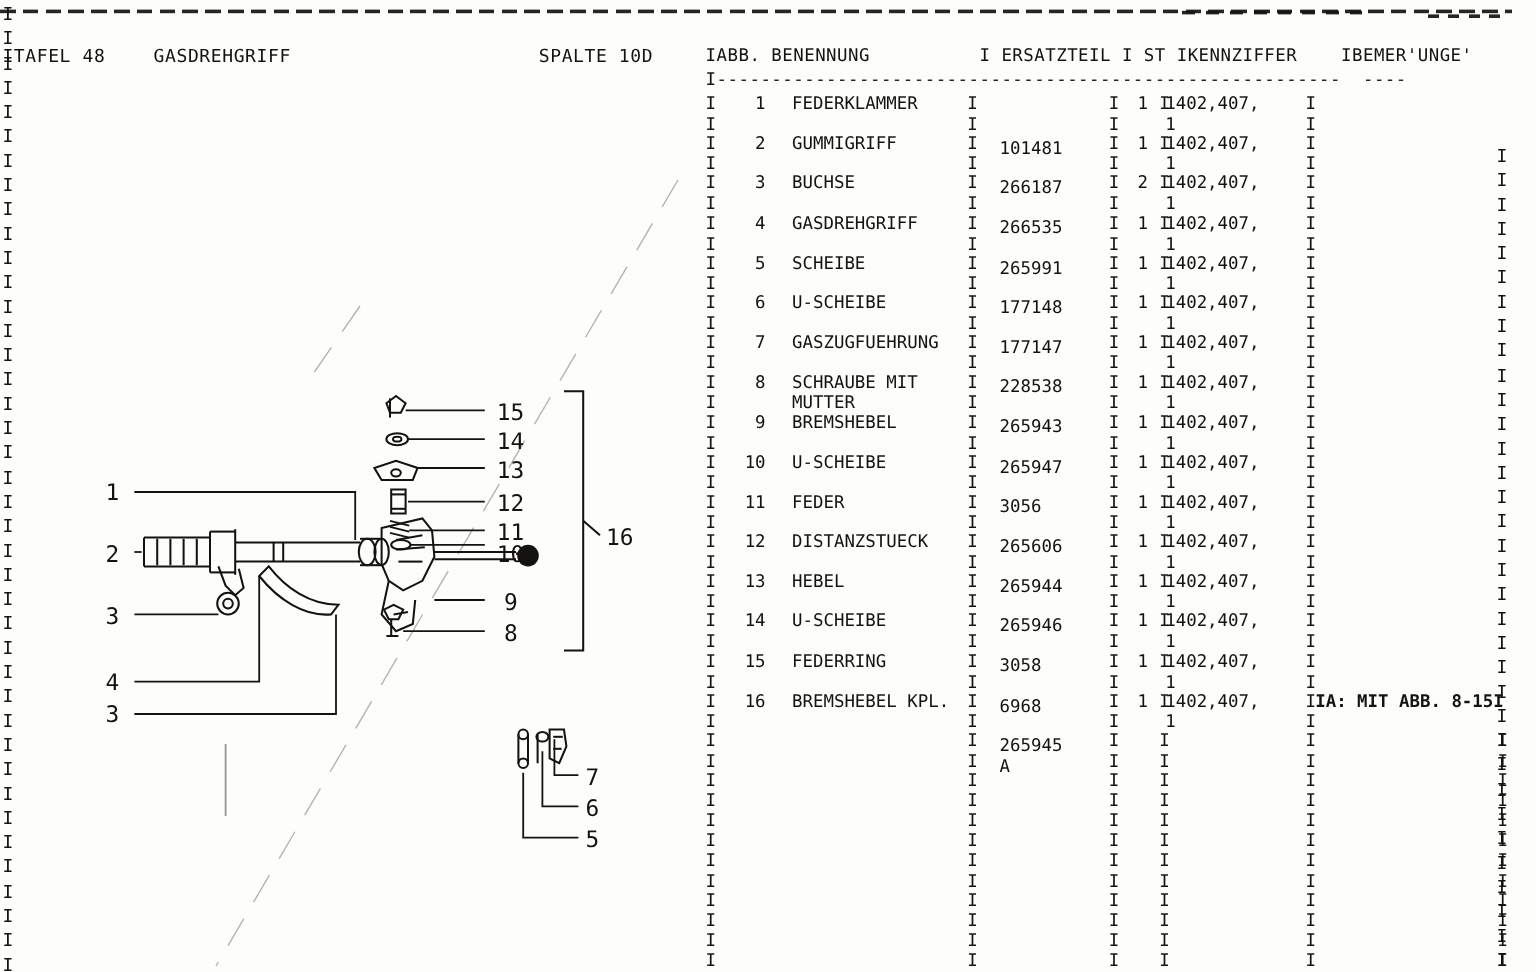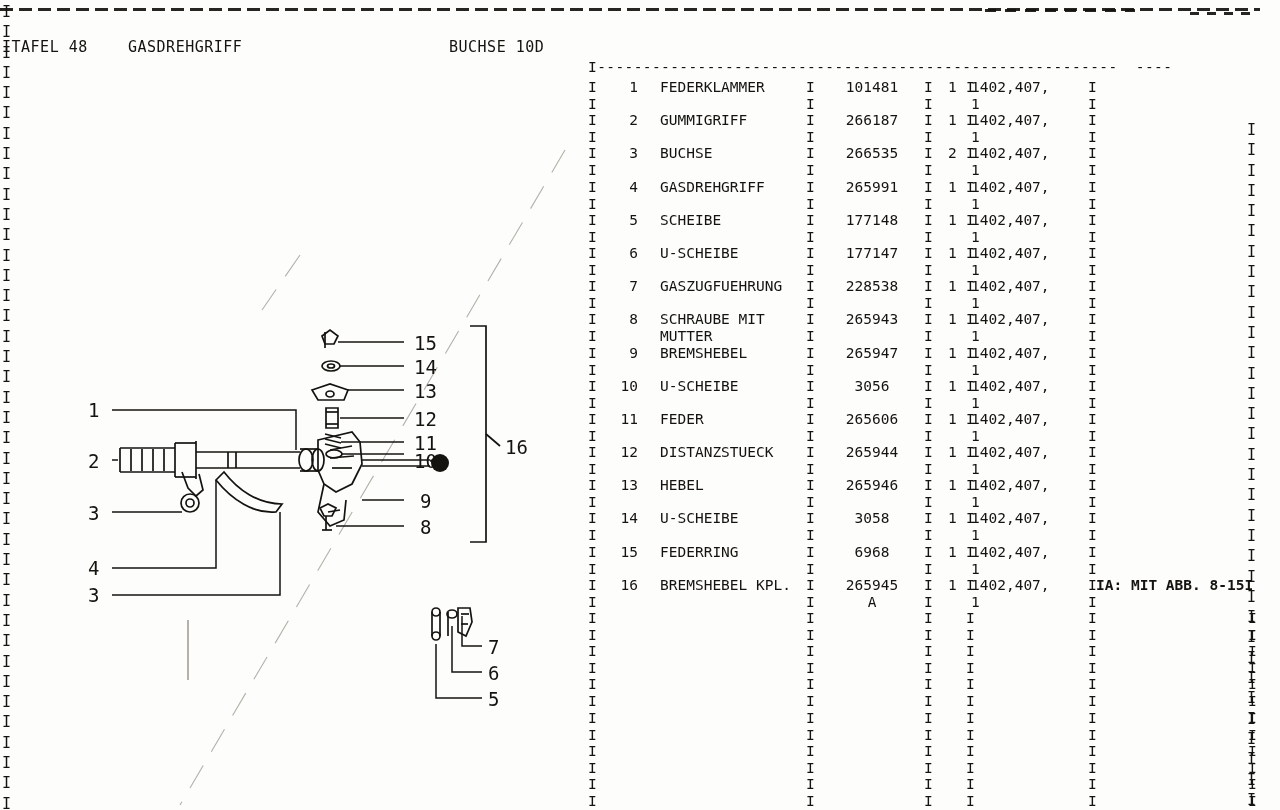--- a/index.html
+++ b/index.html
@@ -120,21 +120,21 @@
   .row .c2 {
     position: absolute;
     top: 21px;
     white-space: pre;
   }
   
   .c-i0   { left: 0px; }
   .c-num  { left: 22px; width: 28px; text-align: right; }
   .c-name { left: 72px; }
   .c-i1   { left: 218px; }
-  .c-part { left: 245px; width: 78px; text-align: center; }
+  .c-part { left: 245px; width: 78px; text-align: left; margin-top: 37px; }
   .c-i2   { left: 336px; }
   .c-st   { left: 360px; }
   .c-i3   { left: 378px; }
   .c-kenn { left: 383px; text-align: right; }
   .c-i4   { left: 500px; }
   .c-bem  { left: 508px; font-weight: bold; }
   .c-r1   { left: 660px; }
 
   
   .right-edge {
@@ -150,21 +150,21 @@
 <body>
 
 <div id="page">
 
   <div class="top-rule"></div>
   <div class="top-rule seg2"></div>
   <div class="top-rule seg3"></div>
 
   <div class="hdr hdr-tafel">ITAFEL 48</div>
   <div class="hdr hdr-title">GASDREHGRIFF</div>
-  <div class="hdr hdr-spalte">BUCHSE 10D</div>
+  <div class="hdr hdr-spalte">SPALTE 10D</div>
 
   <div class="edge-col edge-left" id="edge-left">I
 I
 I
 I
 I
 I
 I
 I
 I
@@ -384,17 +384,18 @@
         <text x="505" y="394">16</text>
 
         <text x="488" y="594">7</text>
         <text x="488" y="620">6</text>
         <text x="488" y="646">5</text>
       </g>
     </svg>
   </div>
 
   <div class="table-wrap">
+    <div class="tbl-head">IABB. BENENNUNG          I ERSATZTEIL I ST IKENNZIFFER    IBEMER'UNGE'</div>
     <div class="tbl-head-rule">I---------------------------------------------------------  ----</div>
     <div class="rowgrid" id="rowgrid"><div class="row"><div class="c c-i0">I</div><div class="c c-num">1</div><div class="c c-name">FEDERKLAMMER</div><div class="c c-i1">I</div><div class="c c-part">101481</div><div class="c c-i2">I</div><div class="c c-st">1</div><div class="c c-i3">I</div><div class="c c-kenn">1402,407,</div><div class="c c-i4">I</div><div class="c2 c-i0">I</div><div class="c2 c-i1">I</div><div class="c2 c-i2">I</div><div class="c2 c-kenn">1</div><div class="c2 c-i4">I</div></div><div class="row"><div class="c c-i0">I</div><div class="c c-num">2</div><div class="c c-name">GUMMIGRIFF</div><div class="c c-i1">I</div><div class="c c-part">266187</div><div class="c c-i2">I</div><div class="c c-st">1</div><div class="c c-i3">I</div><div class="c c-kenn">1402,407,</div><div class="c c-i4">I</div><div class="c2 c-i0">I</div><div class="c2 c-i1">I</div><div class="c2 c-i2">I</div><div class="c2 c-kenn">1</div><div class="c2 c-i4">I</div></div><div class="row"><div class="c c-i0">I</div><div class="c c-num">3</div><div class="c c-name">BUCHSE</div><div class="c c-i1">I</div><div class="c c-part">266535</div><div class="c c-i2">I</div><div class="c c-st">2</div><div class="c c-i3">I</div><div class="c c-kenn">1402,407,</div><div class="c c-i4">I</div><div class="c2 c-i0">I</div><div class="c2 c-i1">I</div><div class="c2 c-i2">I</div><div class="c2 c-kenn">1</div><div class="c2 c-i4">I</div></div><div class="row"><div class="c c-i0">I</div><div class="c c-num">4</div><div class="c c-name">GASDREHGRIFF</div><div class="c c-i1">I</div><div class="c c-part">265991</div><div class="c c-i2">I</div><div class="c c-st">1</div><div class="c c-i3">I</div><div class="c c-kenn">1402,407,</div><div class="c c-i4">I</div><div class="c2 c-i0">I</div><div class="c2 c-i1">I</div><div class="c2 c-i2">I</div><div class="c2 c-kenn">1</div><div class="c2 c-i4">I</div></div><div class="row"><div class="c c-i0">I</div><div class="c c-num">5</div><div class="c c-name">SCHEIBE</div><div class="c c-i1">I</div><div class="c c-part">177148</div><div class="c c-i2">I</div><div class="c c-st">1</div><div class="c c-i3">I</div><div class="c c-kenn">1402,407,</div><div class="c c-i4">I</div><div class="c2 c-i0">I</div><div class="c2 c-i1">I</div><div class="c2 c-i2">I</div><div class="c2 c-kenn">1</div><div class="c2 c-i4">I</div></div><div class="row"><div class="c c-i0">I</div><div class="c c-num">6</div><div class="c c-name">U-SCHEIBE</div><div class="c c-i1">I</div><div class="c c-part">177147</div><div class="c c-i2">I</div><div class="c c-st">1</div><div class="c c-i3">I</div><div class="c c-kenn">1402,407,</div><div class="c c-i4">I</div><div class="c2 c-i0">I</div><div class="c2 c-i1">I</div><div class="c2 c-i2">I</div><div class="c2 c-kenn">1</div><div class="c2 c-i4">I</div></div><div class="row"><div class="c c-i0">I</div><div class="c c-num">7</div><div class="c c-name">GASZUGFUEHRUNG</div><div class="c c-i1">I</div><div class="c c-part">228538</div><div class="c c-i2">I</div><div class="c c-st">1</div><div class="c c-i3">I</div><div class="c c-kenn">1402,407,</div><div class="c c-i4">I</div><div class="c2 c-i0">I</div><div class="c2 c-i1">I</div><div class="c2 c-i2">I</div><div class="c2 c-kenn">1</div><div class="c2 c-i4">I</div></div><div class="row"><div class="c c-i0">I</div><div class="c c-num">8</div><div class="c c-name">SCHRAUBE MIT</div><div class="c c-i1">I</div><div class="c c-part">265943</div><div class="c c-i2">I</div><div class="c c-st">1</div><div class="c c-i3">I</div><div class="c c-kenn">1402,407,</div><div class="c c-i4">I</div><div class="c2 c-i0">I</div><div class="c2 c-name">MUTTER</div><div class="c2 c-i1">I</div><div class="c2 c-i2">I</div><div class="c2 c-kenn">1</div><div class="c2 c-i4">I</div></div><div class="row"><div class="c c-i0">I</div><div class="c c-num">9</div><div class="c c-name">BREMSHEBEL</div><div class="c c-i1">I</div><div class="c c-part">265947</div><div class="c c-i2">I</div><div class="c c-st">1</div><div class="c c-i3">I</div><div class="c c-kenn">1402,407,</div><div class="c c-i4">I</div><div class="c2 c-i0">I</div><div class="c2 c-i1">I</div><div class="c2 c-i2">I</div><div class="c2 c-kenn">1</div><div class="c2 c-i4">I</div></div><div class="row"><div class="c c-i0">I</div><div class="c c-num">10</div><div class="c c-name">U-SCHEIBE</div><div class="c c-i1">I</div><div class="c c-part">3056</div><div class="c c-i2">I</div><div class="c c-st">1</div><div class="c c-i3">I</div><div class="c c-kenn">1402,407,</div><div class="c c-i4">I</div><div class="c2 c-i0">I</div><div class="c2 c-i1">I</div><div class="c2 c-i2">I</div><div class="c2 c-kenn">1</div><div class="c2 c-i4">I</div></div><div class="row"><div class="c c-i0">I</div><div class="c c-num">11</div><div class="c c-name">FEDER</div><div class="c c-i1">I</div><div class="c c-part">265606</div><div class="c c-i2">I</div><div class="c c-st">1</div><div class="c c-i3">I</div><div class="c c-kenn">1402,407,</div><div class="c c-i4">I</div><div class="c2 c-i0">I</div><div class="c2 c-i1">I</div><div class="c2 c-i2">I</div><div class="c2 c-kenn">1</div><div class="c2 c-i4">I</div></div><div class="row"><div class="c c-i0">I</div><div class="c c-num">12</div><div class="c c-name">DISTANZSTUECK</div><div class="c c-i1">I</div><div class="c c-part">265944</div><div class="c c-i2">I</div><div class="c c-st">1</div><div class="c c-i3">I</div><div class="c c-kenn">1402,407,</div><div class="c c-i4">I</div><div class="c2 c-i0">I</div><div class="c2 c-i1">I</div><div class="c2 c-i2">I</div><div class="c2 c-kenn">1</div><div class="c2 c-i4">I</div></div><div class="row"><div class="c c-i0">I</div><div class="c c-num">13</div><div class="c c-name">HEBEL</div><div class="c c-i1">I</div><div class="c c-part">265946</div><div class="c c-i2">I</div><div class="c c-st">1</div><div class="c c-i3">I</div><div class="c c-kenn">1402,407,</div><div class="c c-i4">I</div><div class="c2 c-i0">I</div><div class="c2 c-i1">I</div><div class="c2 c-i2">I</div><div class="c2 c-kenn">1</div><div class="c2 c-i4">I</div></div><div class="row"><div class="c c-i0">I</div><div class="c c-num">14</div><div class="c c-name">U-SCHEIBE</div><div class="c c-i1">I</div><div class="c c-part">3058</div><div class="c c-i2">I</div><div class="c c-st">1</div><div class="c c-i3">I</div><div class="c c-kenn">1402,407,</div><div class="c c-i4">I</div><div class="c2 c-i0">I</div><div class="c2 c-i1">I</div><div class="c2 c-i2">I</div><div class="c2 c-kenn">1</div><div class="c2 c-i4">I</div></div><div class="row"><div class="c c-i0">I</div><div class="c c-num">15</div><div class="c c-name">FEDERRING</div><div class="c c-i1">I</div><div class="c c-part">6968</div><div class="c c-i2">I</div><div class="c c-st">1</div><div class="c c-i3">I</div><div class="c c-kenn">1402,407,</div><div class="c c-i4">I</div><div class="c2 c-i0">I</div><div class="c2 c-i1">I</div><div class="c2 c-i2">I</div><div class="c2 c-kenn">1</div><div class="c2 c-i4">I</div></div><div class="row"><div class="c c-i0">I</div><div class="c c-num">16</div><div class="c c-name">BREMSHEBEL KPL.</div><div class="c c-i1">I</div><div class="c c-part">265945</div><div class="c c-i2">I</div><div class="c c-st">1</div><div class="c c-i3">I</div><div class="c c-kenn">1402,407,</div><div class="c c-i4">I</div><div class="c c-bem">IA: MIT ABB. 8-15I</div><div class="c2 c-i0">I</div><div class="c2 c-part">A</div><div class="c2 c-i1">I</div><div class="c2 c-i2">I</div><div class="c2 c-kenn">1</div><div class="c2 c-i4">I</div></div><div class="row"><div class="c c-i0">I</div><div class="c2 c-i0">I</div><div class="c c-i1">I</div><div class="c2 c-i1">I</div><div class="c c-i2">I</div><div class="c2 c-i2">I</div><div class="c c-i3">I</div><div class="c2 c-i3">I</div><div class="c c-i4">I</div><div class="c2 c-i4">I</div><div class="c c-r1">I</div><div class="c2 c-r1">I</div></div><div class="row"><div class="c c-i0">I</div><div class="c2 c-i0">I</div><div class="c c-i1">I</div><div class="c2 c-i1">I</div><div class="c c-i2">I</div><div class="c2 c-i2">I</div><div class="c c-i3">I</div><div class="c2 c-i3">I</div><div class="c c-i4">I</div><div class="c2 c-i4">I</div><div class="c c-r1">I</div><div class="c2 c-r1">I</div></div><div class="row"><div class="c c-i0">I</div><div class="c2 c-i0">I</div><div class="c c-i1">I</div><div class="c2 c-i1">I</div><div class="c c-i2">I</div><div class="c2 c-i2">I</div><div class="c c-i3">I</div><div class="c2 c-i3">I</div><div class="c c-i4">I</div><div class="c2 c-i4">I</div><div class="c c-r1">I</div><div class="c2 c-r1">I</div></div><div class="row"><div class="c c-i0">I</div><div class="c2 c-i0">I</div><div class="c c-i1">I</div><div class="c2 c-i1">I</div><div class="c c-i2">I</div><div class="c2 c-i2">I</div><div class="c c-i3">I</div><div class="c2 c-i3">I</div><div class="c c-i4">I</div><div class="c2 c-i4">I</div><div class="c c-r1">I</div><div class="c2 c-r1">I</div></div><div class="row"><div class="c c-i0">I</div><div class="c2 c-i0">I</div><div class="c c-i1">I</div><div class="c2 c-i1">I</div><div class="c c-i2">I</div><div class="c2 c-i2">I</div><div class="c c-i3">I</div><div class="c2 c-i3">I</div><div class="c c-i4">I</div><div class="c2 c-i4">I</div><div class="c c-r1">I</div><div class="c2 c-r1">I</div></div><div class="row"><div class="c c-i0">I</div><div class="c2 c-i0">I</div><div class="c c-i1">I</div><div class="c2 c-i1">I</div><div class="c c-i2">I</div><div class="c2 c-i2">I</div><div class="c c-i3">I</div><div class="c2 c-i3">I</div><div class="c c-i4">I</div><div class="c2 c-i4">I</div><div class="c c-r1">I</div><div class="c2 c-r1">I</div></div><div class="row"></div></div>
   </div>
 
 </div>
 
 </body></html>

